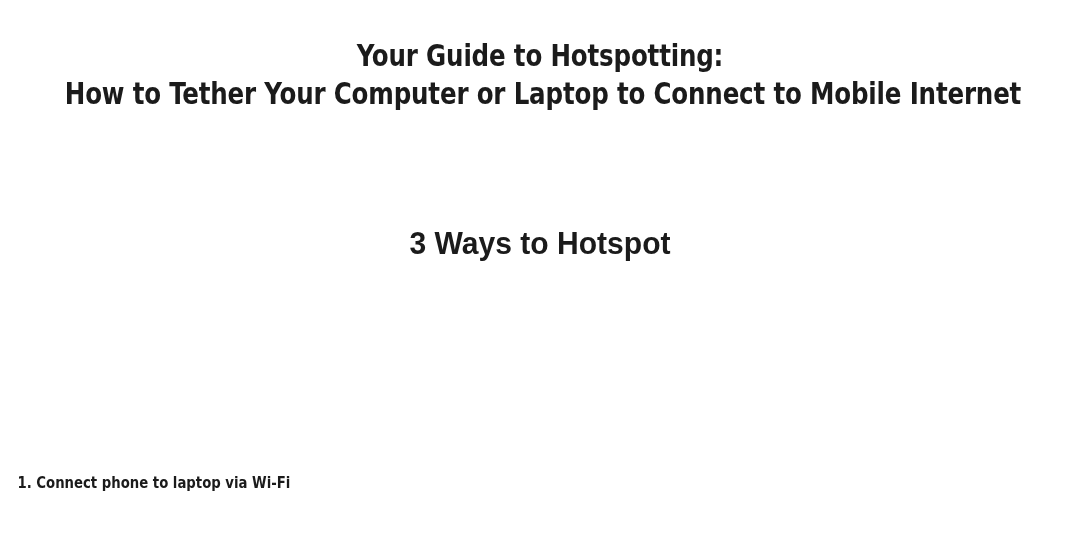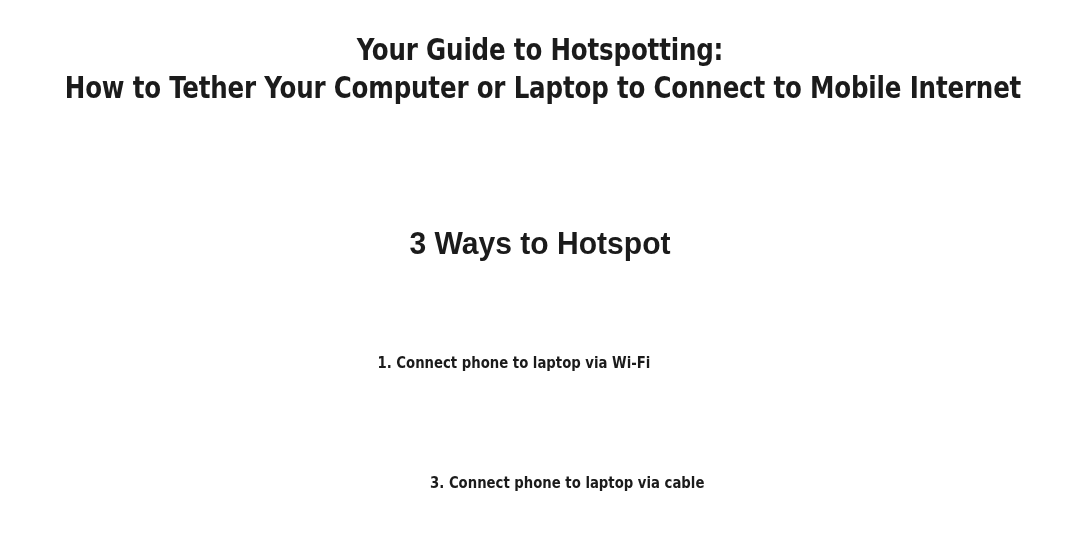--- a/index.html
+++ b/index.html
@@ -20,21 +20,21 @@
   .page {
     position: relative;
     width: 1080px;
     height: 552px;
     box-sizing: border-box;
   }
 
   
   .title-block {
     position: absolute;
-    top: 30px;
+    top: 36px;
     left: 0;
     width: 1080px;
     text-align: center;
   }
   .title-line {
     font-family: "DejaVu Sans Condensed", "Liberation Sans Narrow", "Liberation Sans", sans-serif;
     font-weight: 700;
     font-size: 31px;
     line-height: 38px;
     letter-spacing: -0.2px;
@@ -65,22 +65,22 @@
   }
 
   
   .steps-row {
     position: absolute;
     top: 286px;
     left: 0;
     width: 1080px;
     height: 240px;
     display: flex;
-    flex-direction: column;
-    align-items: center;
+    flex-direction: row;
+    align-items: flex-end;
   }
   .step-col {
     width: 360px;
     height: 240px;
     display: flex;
     flex-direction: column;
     justify-content: flex-end;
     box-sizing: border-box;
   }
   .step-media {
@@ -126,20 +126,16 @@
   <div class="section-heading">3 Ways to Hotspot</div>
 
   <div class="steps-row">
 
     <div class="step-col col-1">
       <div class="step-media"></div>
       <div class="step-caption">1. Connect phone to laptop via Wi-Fi</div>
     </div>
 
 
-    <div class="step-col col-3">
-      <div class="step-media"></div>
-      <div class="step-caption">3. Connect phone to laptop via cable</div>
-    </div>
 
   </div>
 
 </div>
 
 </body></html>

